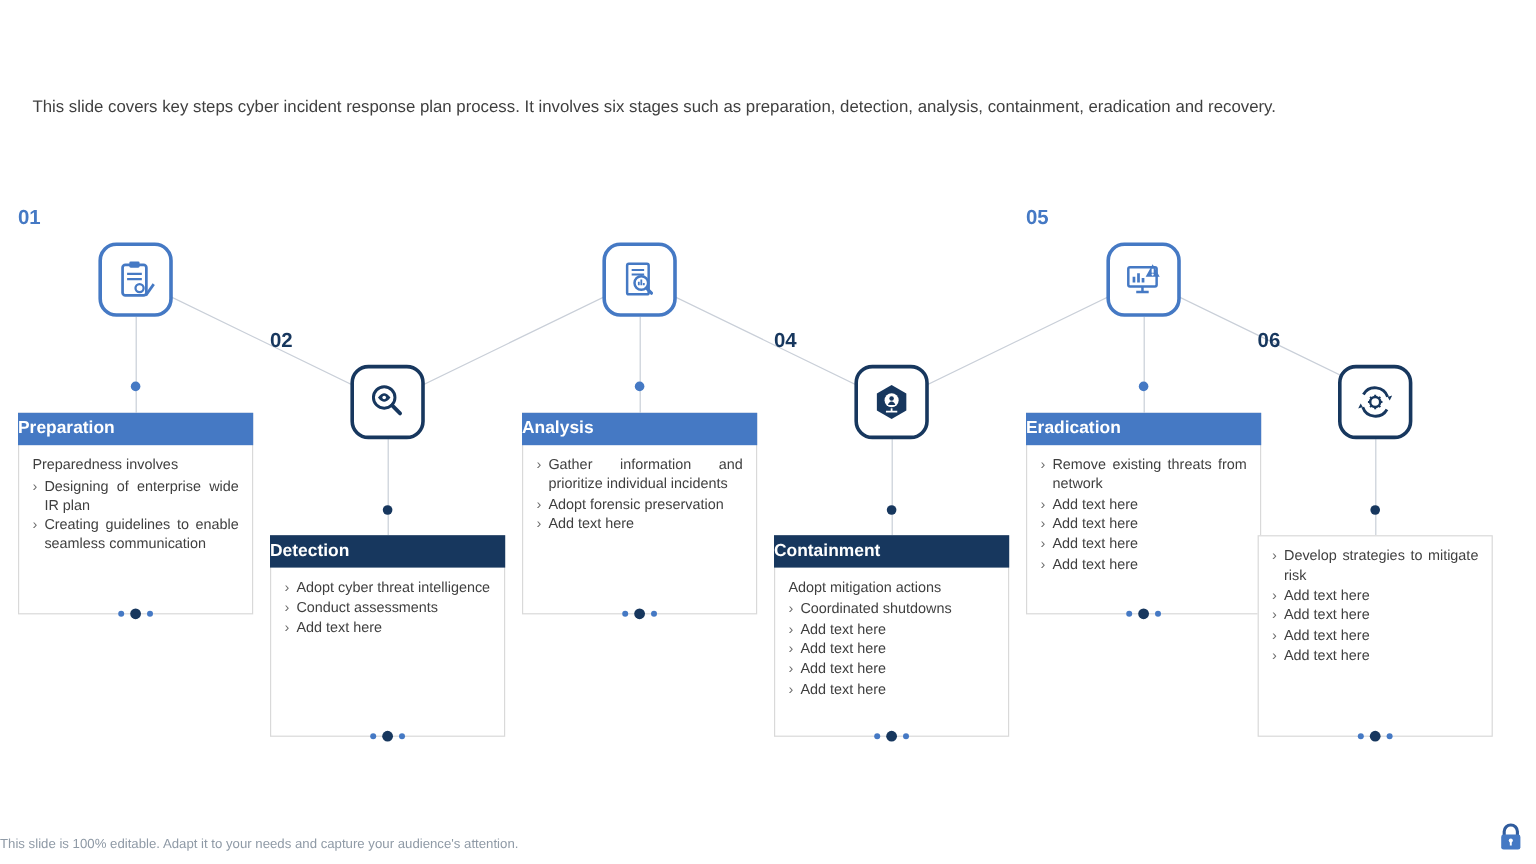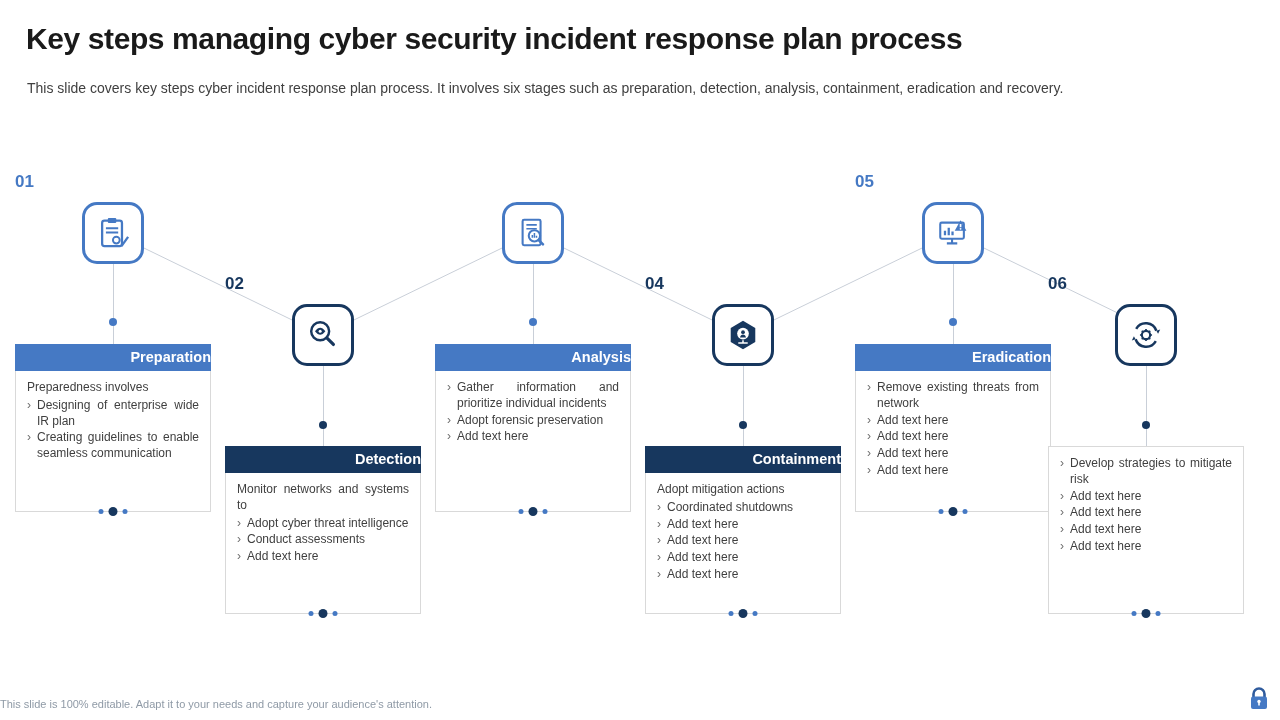--- a/index.html
+++ b/index.html
@@ -37,41 +37,40 @@
   .col.hi .vline{top:104px;height:80px}
   .col.lo .vline{top:206px;height:80px}
   .cdot{position:absolute;left:50%;transform:translate(-50%,-50%);width:8px;height:8px;border-radius:50%;z-index:2}
   .col.hi .cdot{top:162px}
   .col.lo .cdot{top:265px}
   .col.light .cdot{background:var(--light-blue)}
   .col.dark  .cdot{background:var(--dark-navy)}
   .card{position:absolute;left:0;width:196px;height:168px;background:#fff;border:1px solid var(--card-border);z-index:1}
   .col.hi .card{top:184px}
   .col.lo .card{top:286px}
-  .hdr{margin:-1px -1px 0;height:27px;line-height:27px;text-align:right;color:#fff;font-weight:700;font-size:14.5px}
+  .hdr{margin:-1px -1px 0;height:27px;line-height:27px;text-align:left;color:#fff;font-weight:700;font-size:14.5px}
   .col.light .hdr{background:var(--light-blue)}
   .col.dark  .hdr{background:var(--dark-navy)}
   .cbody{padding:9px 11px 0;font-size:12px;color:var(--body-text);line-height:1.32;text-align:justify}
   .intro{margin-bottom:2px}
   .intro:empty{display:none}
   .bullet{display:flex;gap:6px;margin-bottom:1px}
   .bullet .mark{color:#6f6f6f;flex:0 0 auto}
   .dots{position:absolute;bottom:-5px;left:50%;transform:translateX(-50%);display:flex;align-items:center;gap:5px}
   .d{border-radius:50%;display:block}
   .d.s{width:5px;height:5px;background:var(--light-blue)}
   .d.b{width:9px;height:9px;background:var(--dark-navy)}
   .footer{position:absolute;left:0;right:0;bottom:10px;text-align:left;font-size:11px;color:var(--footer-text)}
   .lock{position:absolute;right:10px;bottom:4px;z-index:3}
 </style>
 </head>
 <body>
 
 <div class="slide">
 
-  <h1 class="title">Key steps managing cyber security incident response plan process</h1>
   <p class="subtitle">This slide covers key steps cyber incident response plan process. It involves six stages such as preparation, detection, analysis, containment, eradication and recovery.</p>
 
   <div class="diagram">
 
     <svg class="zigzag" width="1280" height="480">
       <polyline points="113,73 323,175 533,73 743,175 953,73 1163,175" fill="none" stroke="#c9cfd8" stroke-width="1"></polyline>
     </svg>
 
     <div class="col hi light" style="left:15px">
       <div class="num">01</div>
@@ -115,21 +114,20 @@
           <path d="M9.5 14c1.8-2.6 4-3.8 5.5-3.8s3.7 1.2 5.5 3.8c-1.8 2.6-4 3.8-5.5 3.8S11.3 16.6 9.5 14z" fill="currentColor"></path>
           <circle cx="15" cy="14" r="1.6" fill="#fff"></circle>
           <path d="M22 21l7 7" stroke="currentColor" stroke-width="3.4" stroke-linecap="round"></path>
         </svg>
       </div>
       <div class="vline"></div>
       <span class="cdot"></span>
       <div class="card">
         <div class="hdr">Detection</div>
         <div class="cbody">
-          <div class="intro">Monitor networks and systems to</div>
           <div class="bullet">
               <span class="mark">›</span>
               <span>Adopt cyber threat intelligence</span>
             </div>
           <div class="bullet">
               <span class="mark">›</span>
               <span>Conduct assessments</span>
             </div>
           <div class="bullet">
               <span class="mark">›</span>

